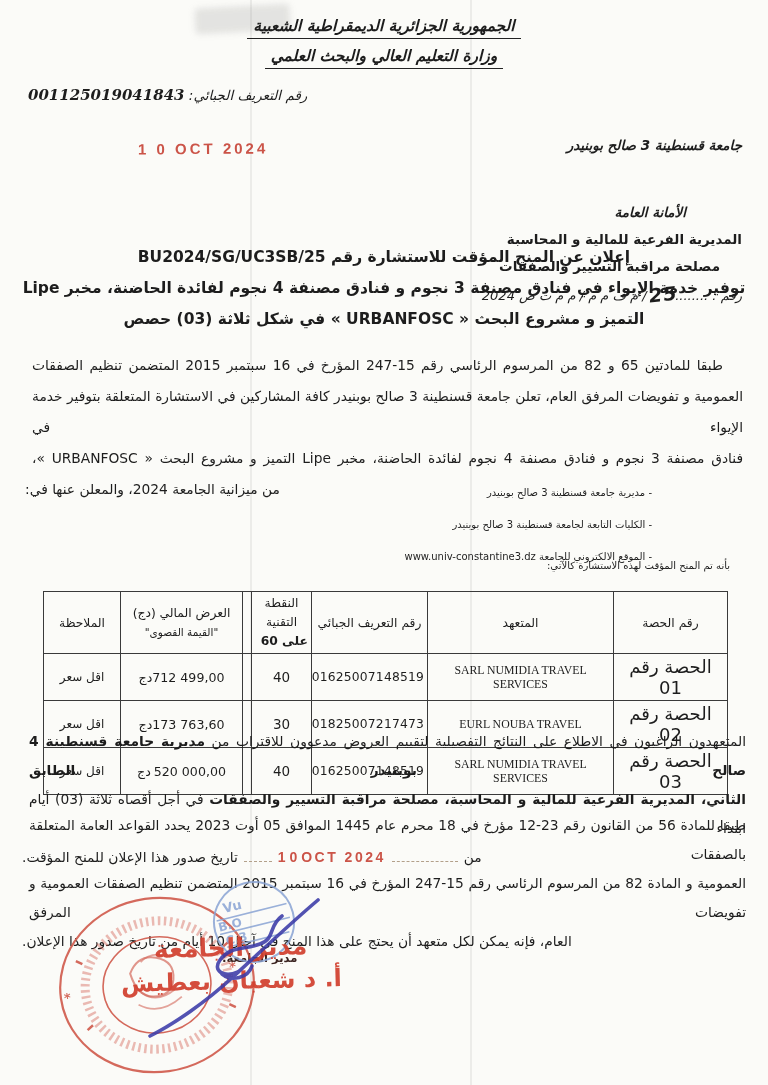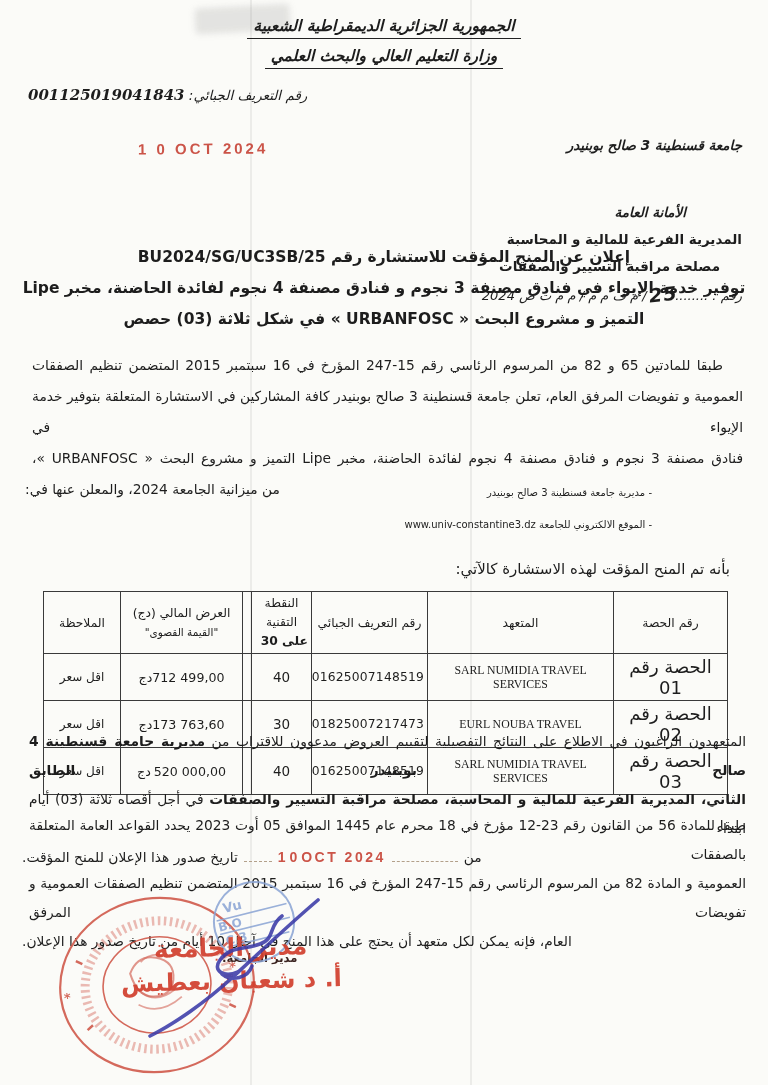--- a/index.html
+++ b/index.html
@@ -44,21 +44,21 @@
   .p1{left:25px;top:350px;width:718px;}
   .p1 .first{padding-right:20px;}
   .p2{left:22px;top:727px;width:724px;line-height:29px;}
   .p3{left:22px;top:811px;width:724px;line-height:29px;}
   .bold{font-weight:bold;text-align:right;}
   .dotline{display:inline-block;width:66px;border-bottom:1.4px dashed #b3a08a;height:10px;margin:0 6px;}
   .stamp-inline{font-size:14px;letter-spacing:2.5px;}
   
   .bullets{right:116px;top:477px;width:534px;direction:rtl;text-align:right;
            font-size:10px;line-height:32px;}
-  .intro{right:38px;top:560px;direction:rtl;font-size:15px;}
+  .intro{right:38px;top:560px;direction:rtl;font-size:10px;}
   
   table.award{position:absolute;left:43px;top:591px;width:684px;border-collapse:collapse;
               direction:rtl;table-layout:fixed;font-size:12px;}
   table.award td,table.award th{border:1px solid #3a3a3a;padding:2px 3px;text-align:center;
               vertical-align:middle;font-weight:normal;overflow:hidden;}
   table.award thead th{height:44px;font-size:12.3px;}
   .h2l span{display:block;line-height:19px;}
   .bidder{font-weight:bold;font-family:"Liberation Serif","DejaVu Serif",serif;font-size:11.8px;line-height:14px;}
   .score{font-weight:bold;font-size:13.5px;}
   .amount{font-weight:bold;font-size:12.6px;white-space:nowrap;}
@@ -110,20 +110,21 @@
 
 <div class="abs para p1">
   <div class="jline first">طبقا للمادتين 65 و 82 من المرسوم الرئاسي رقم 15-247 المؤرخ في 16 سبتمبر 2015 المتضمن تنظيم الصفقات</div>
   <div class="jline">العمومية و تفويضات المرفق العام، تعلن  جامعة قسنطينة 3 صالح بوبنيدر كافة المشاركين في الاستشارة المتعلقة بتوفير خدمة الإيواء في</div>
   <div class="jline">فنادق مصنفة 3 نجوم و فنادق مصنفة 4 نجوم  لفائدة الحاضنة، مخبر Lipe التميز و  مشروع البحث « URBANFOSC »،</div>
   <div class="cline">من ميزانية الجامعة 2024،  والمعلن عنها في:</div>
 </div>
 
 <div class="abs bullets">
   <div>-  مديرية جامعة قسنطينة 3 صالح بوبنيدر</div>
+  <div>-  الكليات التابعة لجامعة قسنطينة 3 صالح بوبنيدر</div>
   <div>-  الموقع الالكتروني للجامعة www.univ-constantine3.dz</div>
 </div>
 
 <div class="abs intro">بأنه تم المنح المؤقت لهذه الاستشارة كالآتي:</div>
 
 <table class="award">
   <colgroup>
     <col style="width:114px">
       <col style="width:186px">
       <col style="width:116px">
@@ -132,21 +133,21 @@
       <col style="width:122px">
       <col style="width:77px">
   </colgroup>
   <thead>
     <tr>
       <th>رقم الحصة</th>
       <th>المتعهد</th>
       <th>رقم التعريف الجبائي</th>
       <th class="h2l">
           <span>النقطة التقنية</span>
-          <span class="bold">على 30</span>
+          <span class="bold">على 60</span>
         </th>
       <th></th>
       <th class="h2l">
           <span>العرض المالي  (دج)</span>
           <span style="font-size:10.5px">"القيمة القصوى"</span>
         </th>
       <th>الملاحظة</th>
     </tr>
   </thead>
   <tbody>

